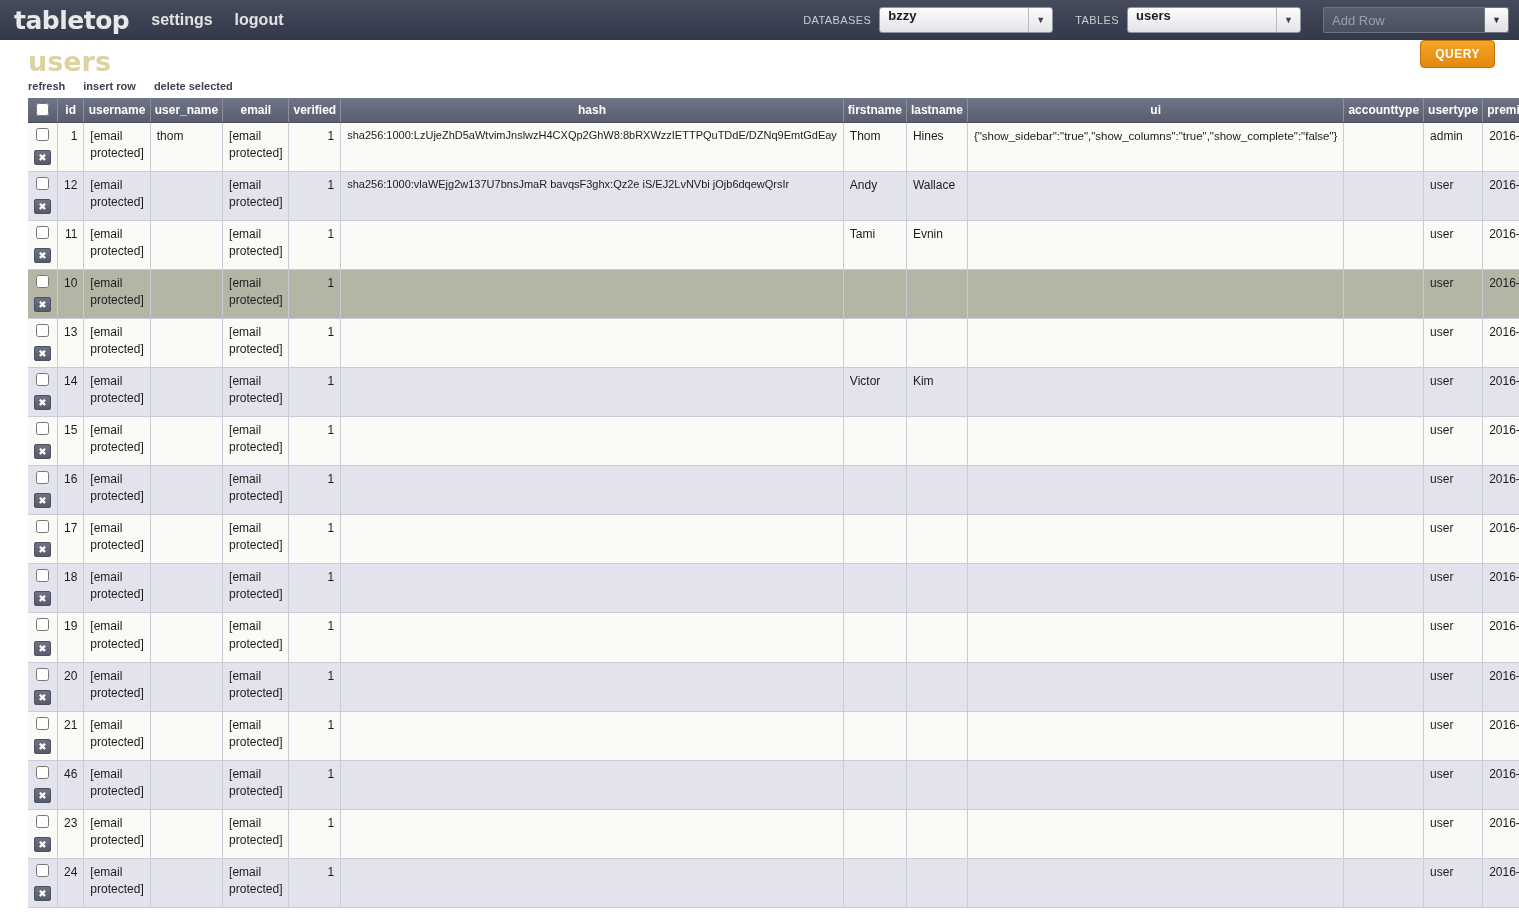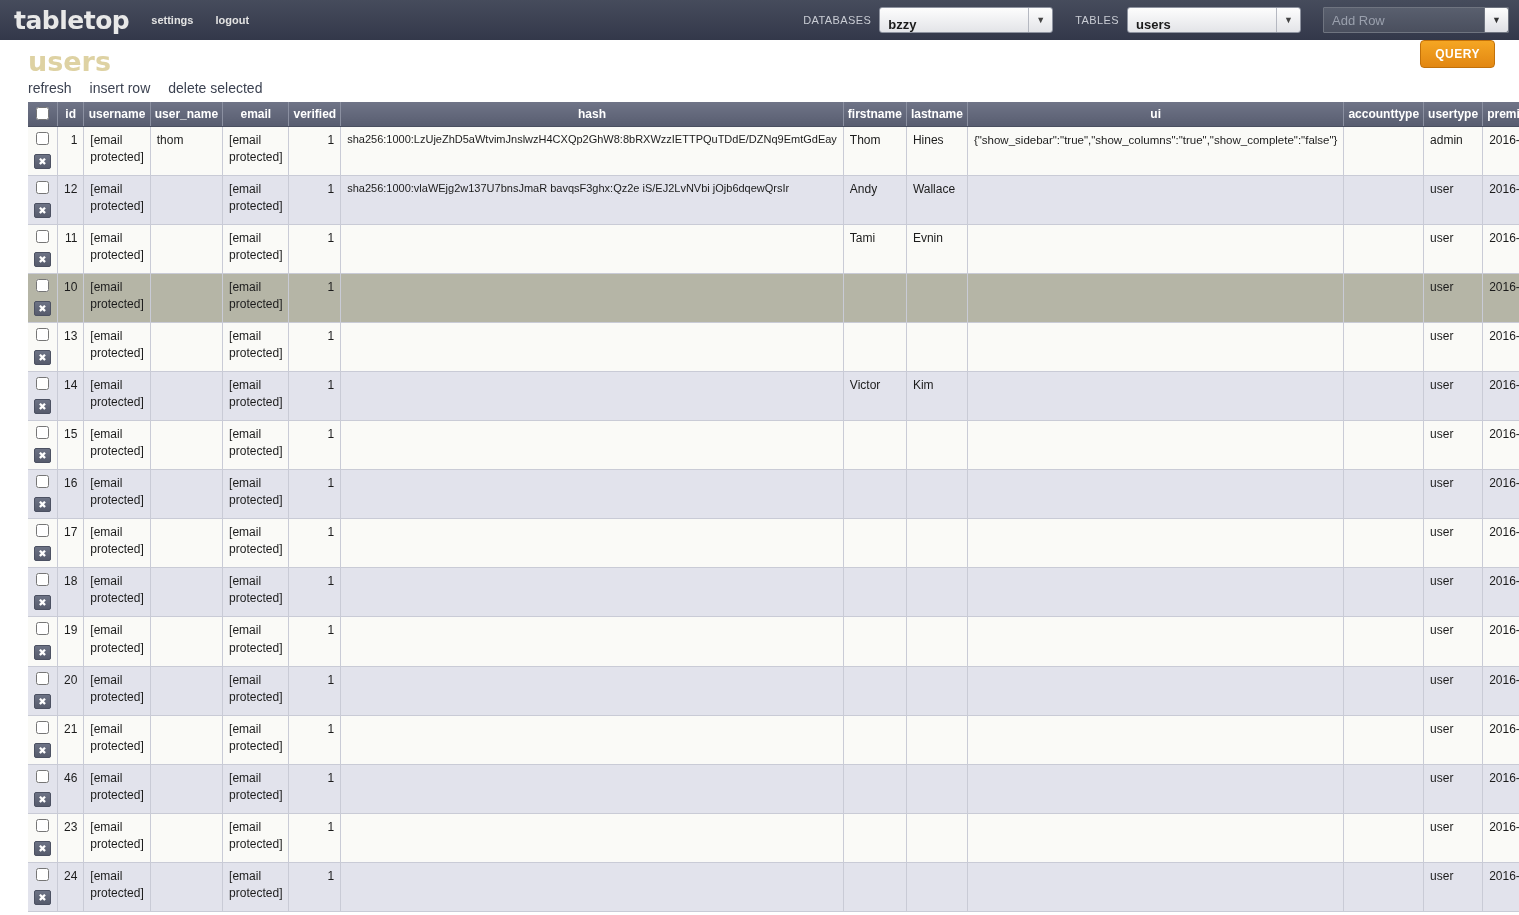--- a/index.html
+++ b/index.html
@@ -25,21 +25,21 @@
     color: #e8e8e8;
     font-size: 25px;
     letter-spacing: -0.5px;
     font-family: "DejaVu Sans", sans-serif;
     margin-right: 22px;
     margin-left: 4px;
     font-weight: 700;
   }
   .navlink {
     color: #e3e3e3;
-    font-size: 11px;
+    font-size: 16px;
     margin-right: 22px;
     text-decoration: none;
     font-weight: bold;
   }
   .topbar-right {
     margin-left: auto;
     display: flex;
     align-items: center;
   }
   .lbl {
@@ -51,21 +51,21 @@
   }
   .select-box {
     position: relative;
     height: 26px;
     border: 1px solid #8e93a0;
     border-radius: 3px;
     background: linear-gradient(#fdfdfd, #e3e4e8);
     width: 174px;
     margin-right: 22px;
     display: flex;
-    align-items: flex-end;
+    align-items: flex-start;
     padding: 0 8px;
     font-size: 13px;
     color: #1b1b1b;
     font-weight: bold;
   }
   .select-box .caret {
     position: absolute;
     right: 0; top: 0; bottom: 0;
     width: 24px;
     border-left: 1px solid #b5b8c1;
@@ -128,22 +128,22 @@
     text-shadow: 0 1px 0 #fff;
     color: #d9cfa3;
   }
   .page-title { color: #ded2a3; }
   .actions {
     margin-top: 4px;
     display: flex;
     gap: 18px;
   }
   .action {
-    font-size: 14px;
-    font-weight: normal;
+    font-size: 11px;
+    font-weight: bold;
     color: #3c4251;
     text-decoration: none;
   }
 
   
   .table-wrap {
     margin-left: 28px;
     margin-right: 0;
     overflow: hidden;
     height: 868px;

